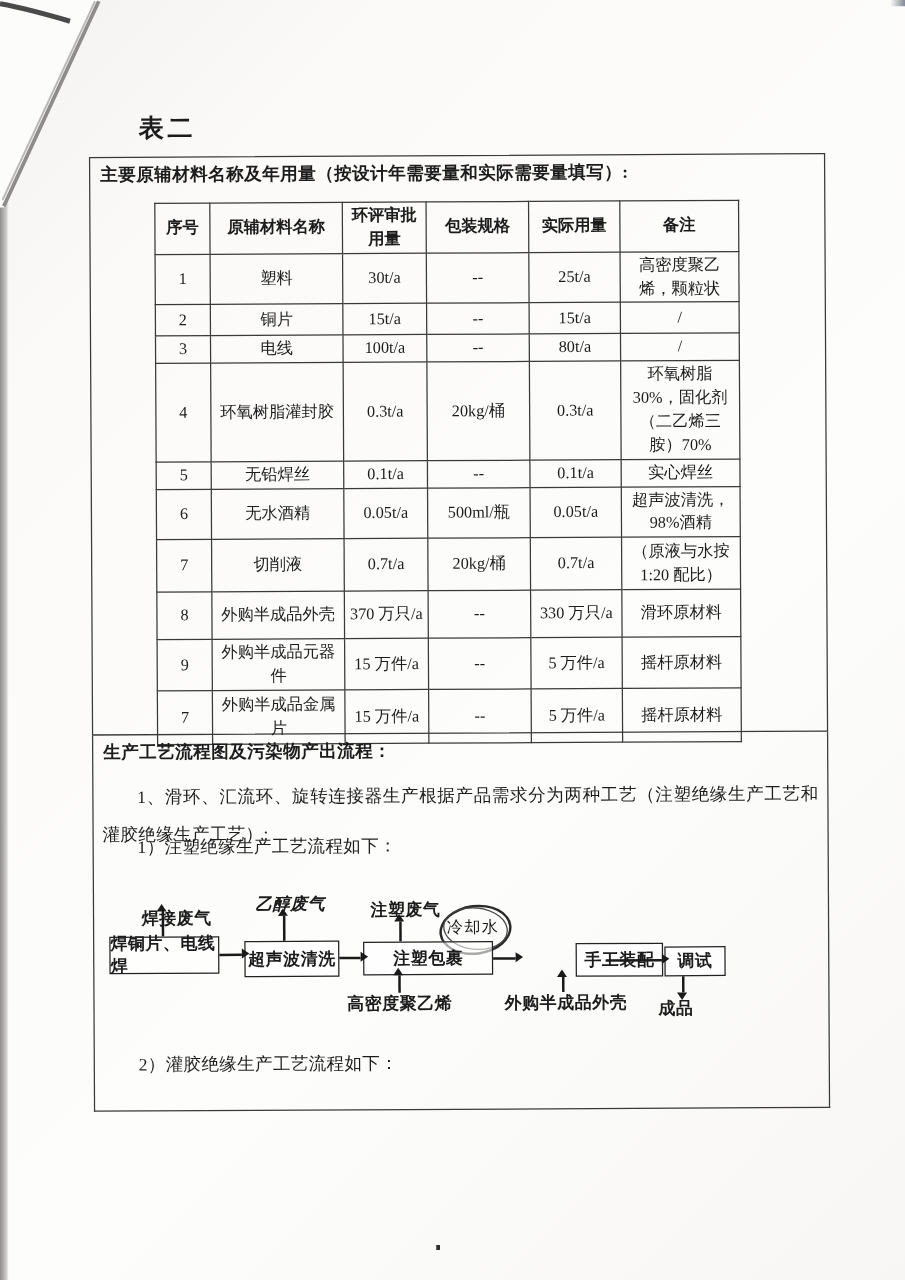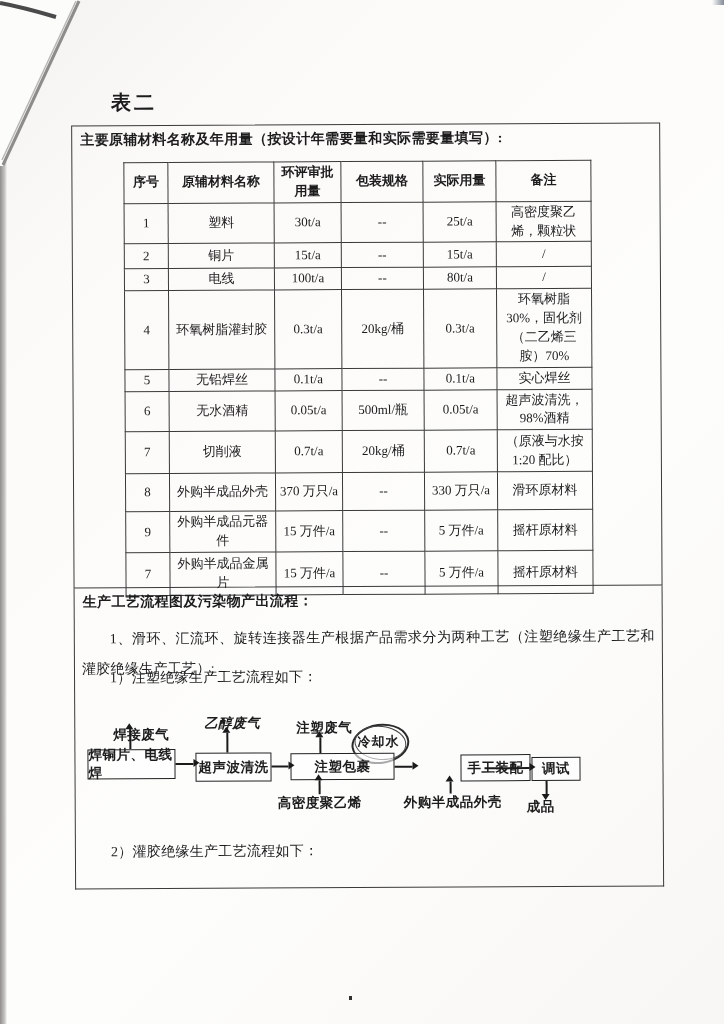--- a/index.html
+++ b/index.html
@@ -41,21 +41,21 @@
   .flabel{position:absolute;font-size:13.5px;font-weight:600;letter-spacing:0.5px;white-space:nowrap;}
   .ar{position:absolute;background:#1a1a1a;}
   .ar.h{height:1.6px;}
   .ar.h::after{content:"";position:absolute;right:-6px;top:-4px;border:4.5px solid transparent;border-right:none;border-left:6.5px solid #1a1a1a;width:0;height:0;}
   .ar.v{width:1.6px;}
   .ar.v.up::after{content:"";position:absolute;top:-6px;left:-4px;border:4.5px solid transparent;border-top:none;border-bottom:6.5px solid #1a1a1a;width:0;height:0;}
   .ar.v.down::after{content:"";position:absolute;bottom:-6px;left:-4px;border:4.5px solid transparent;border-bottom:none;border-top:6.5px solid #1a1a1a;width:0;height:0;}
   .cool{position:absolute;left:268px;top:24px;width:54px;height:36px;}
   .cool .ring{position:absolute;left:0;top:0;width:100%;height:100%;border:2px solid #2a2a2a;border-radius:50%;transform:rotate(-7deg);}
   .cool .ring2{position:absolute;left:3px;top:2px;width:92%;height:90%;border:1.5px solid #444;border-radius:50%;transform:rotate(6deg);}
-  .cool .txt{position:absolute;left:0;top:9px;width:100%;text-align:center;font-size:13px;font-weight:700;letter-spacing:1px;}
+  .cool .txt{position:absolute;left:0;top:9px;width:100%;text-align:center;font-size:13px;font-weight:400;letter-spacing:1px;}
 </style>
 </head>
 <body>
 
 <div class="scan">
   <div class="edge-top-left"></div>
   <div class="edge-top-right"></div>
   <div class="edge-left"></div>
   <svg class="fold" viewBox="0 0 92 172" xmlns="http://www.w3.org/2000/svg">
     <polygon points="0,0 80,0 3,166 0,166" fill="#fcfcfb"></polygon>

